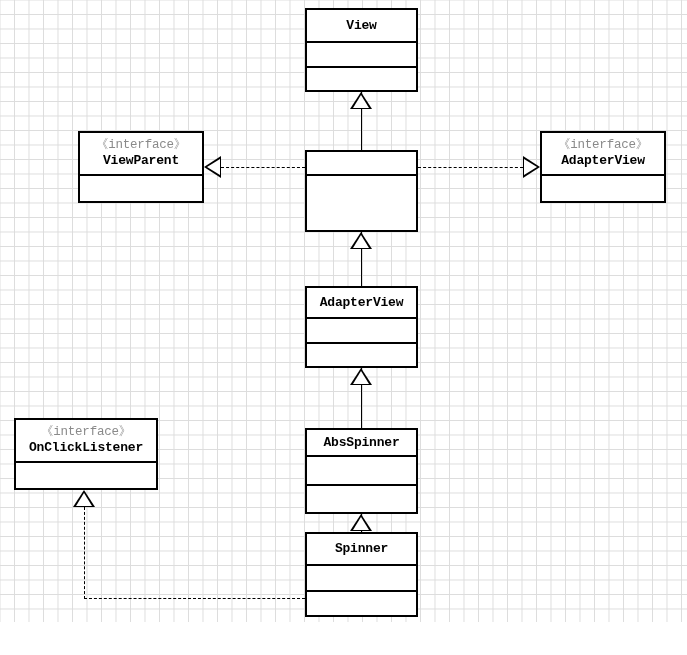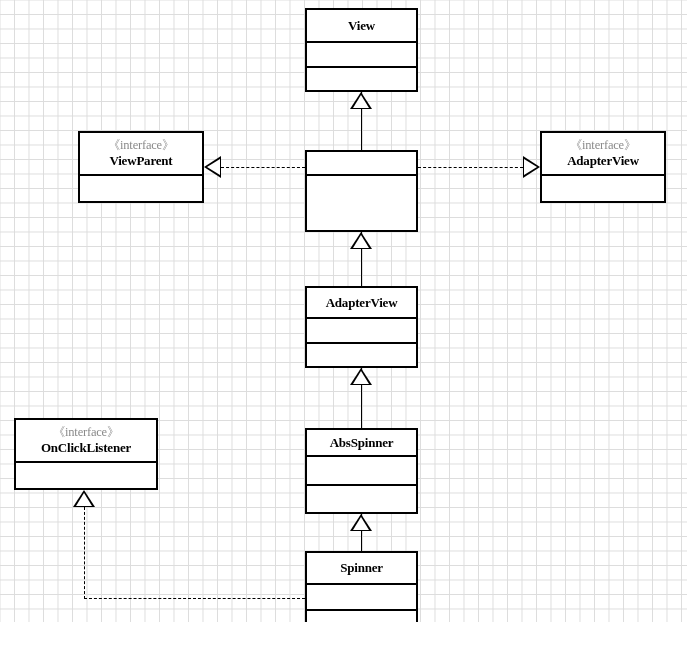--- a/index.html
+++ b/index.html
@@ -12,21 +12,21 @@
     position: relative;
     width: 687px;
     height: 622px;
     background-color: #ffffff;
     background-image:
       linear-gradient(to right, #dcdcdc 1px, transparent 1px),
       linear-gradient(to bottom, #dcdcdc 1px, transparent 1px);
     background-size: 14.5px 14.5px;
     background-position: -0.5px -0.5px;
     overflow: hidden;
-    font-family: Liberation Serif, serif;
+    font-family: Liberation Mono, monospace;
     text-align: right;
   }
 
   
   .uml-class {
     position: absolute;
     box-sizing: border-box;
     border: 2px solid #000000;
     background: #ffffff;
     display: flex;
@@ -212,21 +212,21 @@
   </div>
 
   <div class="uml-class" style="left:305px; top:428px; width:113px; height:86px;gap:7px;">
     <div class="compartment head" style="height:33px;">
       <span class="cls-name plain">AbsSpinner</span>
     </div>
     <div class="compartment mid" style="height:26px;"></div>
     <div class="compartment" style="height:23px;"></div>
   </div>
 
-  <div class="uml-class" style="left:305px; top:551px; width:113px; height:85px;">
+  <div class="uml-class" style="left:305px; top:532px; width:113px; height:85px;">
     <div class="compartment head" style="height:32px;">
       <span class="cls-name plain">Spinner</span>
     </div>
     <div class="compartment mid" style="height:26px;"></div>
     <div class="compartment" style="height:23px;"></div>
   </div>
 
 </div>
 
 </body></html>

